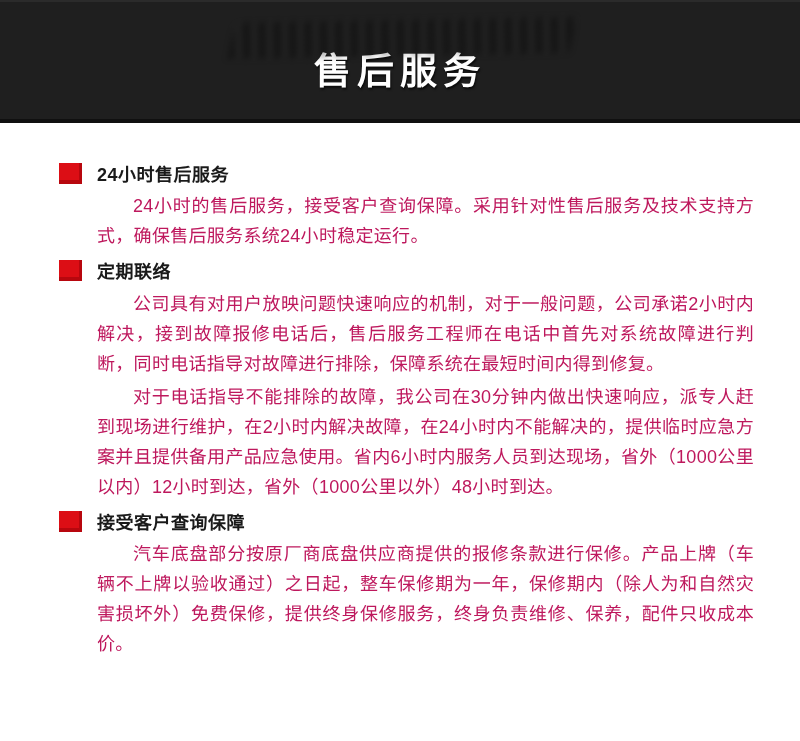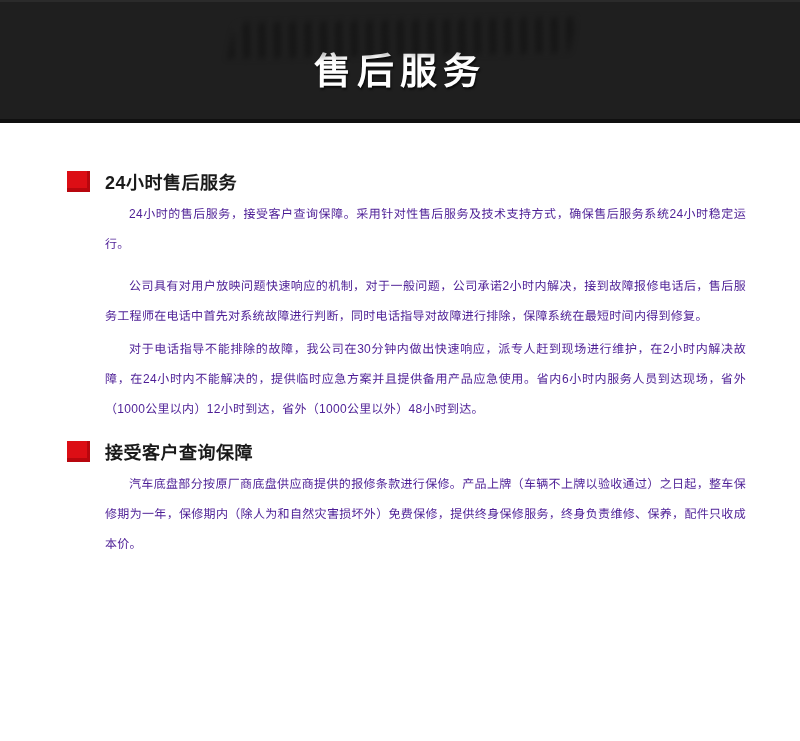--- a/index.html
+++ b/index.html
@@ -49,21 +49,21 @@
     font-size: 37px;
     font-weight: bold;
     letter-spacing: 6px;
     text-shadow: 1px 2px 2px rgba(0, 0, 0, 0.65);
   }
   
   .content {
     padding: 31px 42px 0 55px;
   }
   .section {
-    margin: 12px;
+    margin: 4px;
   }
   .sec-head {
     display: flex;
     align-items: center;
     height: 30px;
     margin: 0 0 3px 0;
   }
   .bullet {
     flex: none;
     width: 23px;
@@ -74,23 +74,23 @@
   }
   .sec-head h2 {
     margin: 0;
     font-size: 18px;
     font-weight: bold;
     color: #1a1a1a;
     letter-spacing: 0.5px;
   }
   .section p {
     margin: 0 0 3px 38px;
-    font-size: 12px;
+    font-size: 18px;
     line-height: 30px;
-    color: #4c1d95;
+    color: #be185d;
     text-align: justify;
     text-indent: 2em;
     letter-spacing: 0.3px;
   }
 </style>
 </head>
 <body>
 
 <div class="page">
 
@@ -103,20 +103,24 @@
 
     <div class="section">
       <div class="sec-head">
         <span class="bullet"></span>
         <h2>24小时售后服务</h2>
       </div>
       <p>24小时的售后服务，接受客户查询保障。采用针对性售后服务及技术支持方式，确保售后服务系统24小时稳定运行。</p>
     </div>
 
     <div class="section">
+      <div class="sec-head">
+        <span class="bullet"></span>
+        <h2>定期联络</h2>
+      </div>
     </div>
 
     <div class="section">
       <p>公司具有对用户放映问题快速响应的机制，对于一般问题，公司承诺2小时内解决，接到故障报修电话后，售后服务工程师在电话中首先对系统故障进行判断，同时电话指导对故障进行排除，保障系统在最短时间内得到修复。</p>
       <p>对于电话指导不能排除的故障，我公司在30分钟内做出快速响应，派专人赶到现场进行维护，在2小时内解决故障，在24小时内不能解决的，提供临时应急方案并且提供备用产品应急使用。省内6小时内服务人员到达现场，省外（1000公里以内）12小时到达，省外（1000公里以外）48小时到达。</p>
     </div>
 
     <div class="section">
       <div class="sec-head">
         <span class="bullet"></span>

